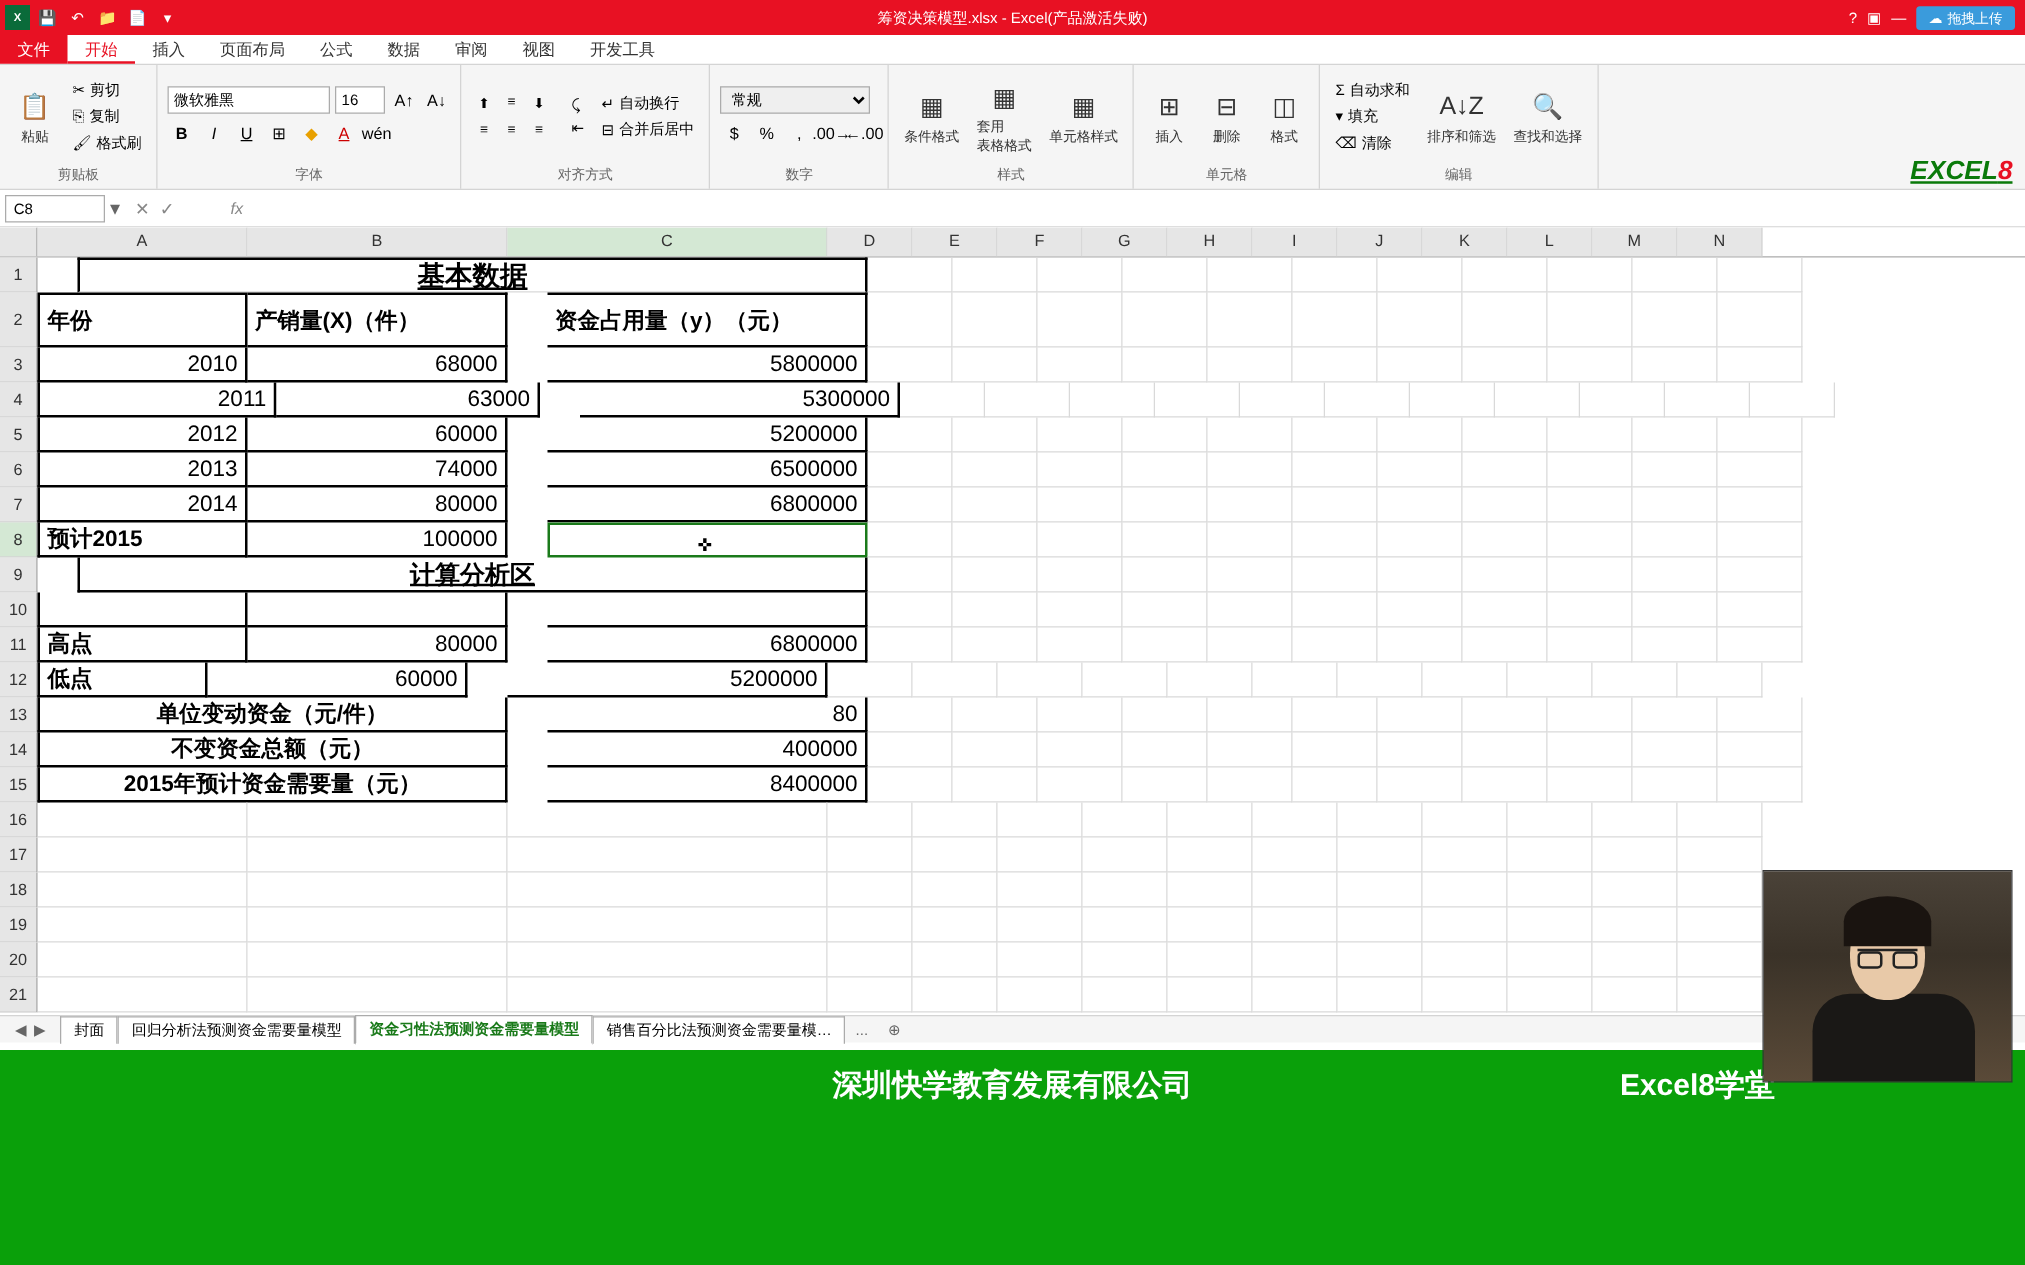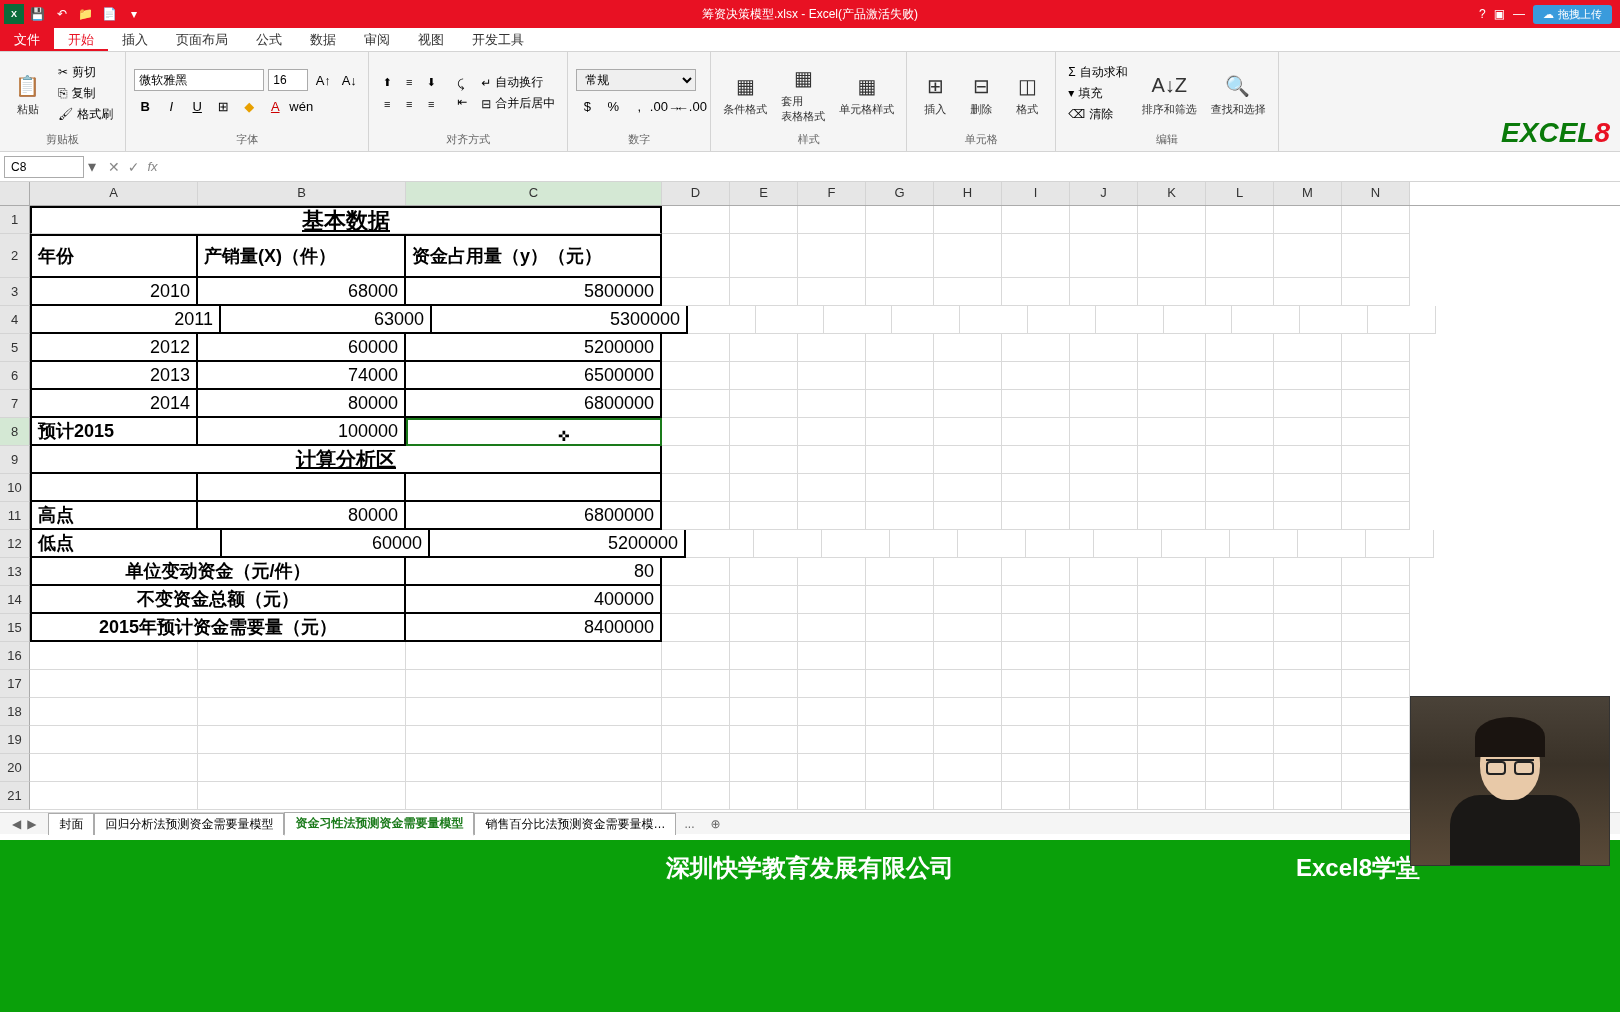--- a/index.html
+++ b/index.html
@@ -28,29 +28,29 @@
     .ribbon-btn-icon { width: 32px; height: 32px; display: flex; align-items: center; justify-content: center; font-size: 20px; }
     .small-btns { display: flex; flex-direction: column; gap: 2px; font-size: 12px; }
     .small-btn { display: flex; align-items: center; gap: 4px; padding: 1px 4px; cursor: pointer; }
     .font-controls { display: flex; flex-direction: column; gap: 4px; }
     .font-row { display: flex; align-items: center; gap: 4px; }
     .font-select { font-size: 12px; width: 130px; height: 22px; border: 1px solid #ababab; padding: 0 4px; }
     .font-size { width: 40px; height: 22px; border: 1px solid #ababab; font-size: 12px; padding: 0 4px; }
     .format-btn { width: 22px; height: 22px; display: flex; align-items: center; justify-content: center; font-size: 13px; cursor: pointer; }
     .align-grid { display: grid; grid-template-columns: repeat(3, 20px); gap: 2px; }
     .align-btn { width: 20px; height: 20px; display: flex; align-items: center; justify-content: center; font-size: 11px; cursor: pointer; }
-    .logo-excel8 { position: absolute; right: 10px; bottom: 2px; font-size: 28px; font-weight: bold; font-style: italic; color: #0a7a0a; }
+    .logo-excel8 { position: absolute; right: 10px; bottom: 2px; font-size: 21px; font-weight: bold; font-style: italic; color: #0a7a0a; text-decoration: underline; }
     .logo-excel8 .e8 { color: #e81123; }
     
     
     .formula-area { height: 30px; display: flex; align-items: center; border-bottom: 1px solid #d4d4d4; background: #fff; }
     .name-box { width: 80px; height: 22px; border: 1px solid #ababab; margin: 0 4px; font-size: 12px; padding: 0 6px; display: flex; align-items: center; }
     .name-dd { width: 12px; color: #666; }
     .fx-btns { display: flex; align-items: center; gap: 8px; padding: 0 8px; color: #888; font-size: 14px; }
-    .fx-label { font-style: italic; font-size: 13px; }
+    .fx-label { font-style: italic; font-size: 13px; margin-left: 37px; }
     .formula-input { flex: 1; height: 22px; border: none; font-size: 12px; padding: 0 4px; }
     
     
     .grid-area { position: relative; height: 630px; overflow: hidden; background: #fff; }
     .col-headers { display: flex; height: 24px; border-bottom: 1px solid #ababab; }
     .corner { width: 30px; border-right: 1px solid #ababab; background: #e6e6e6; }
     .col-h { border-right: 1px solid #d4d4d4; background: #e6e6e6; text-align: center; font-size: 13px; color: #333; line-height: 22px; }
     .col-h.sel { background: #d4e8d4; }
     .grid-body { display: flex; }
     .row-headers { width: 30px; }
@@ -58,21 +58,21 @@
     .row-h.tall { height: 44px; line-height: 44px; }
     .row-h.sel { background: #d4e8d4; }
     .cells { position: relative; flex: 1; }
     .crow { display: flex; height: 28px; }
     .crow.tall { height: 44px; }
     .cell { border-right: 1px solid #d9d9d9; border-bottom: 1px solid #d9d9d9; font-size: 18px; padding: 0 6px; display: flex; align-items: center; overflow: hidden; white-space: nowrap; }
     .cell.r { justify-content: flex-end; font-family: Arial; }
     .cell.l { justify-content: flex-start; font-weight: bold; }
     .cell.c { justify-content: center; font-weight: bold; }
     .cell.bd-l { border-left: 2px solid #000; }
-    .cell.bd-r { border-right: 2px solid #000; }
+    .cell.bd-r { border-right: 2px solid #000; margin-left: 32px; }
     .cell.bd-t { border-top: 2px solid #000; }
     .cell.bd-b { border-bottom: 2px solid #000; }
     .cell.bd-m { border-right: 2px solid #000; }
     .merged-title { font-size: 22px; font-weight: bold; font-family: "KaiTi", serif; text-decoration: underline; }
     .selected-cell { border: 2px solid #1a7a1a !important; background: #fff; }
     .cursor-plus { position: absolute; left: 528px; top: 222px; color: #000; font-size: 14px; pointer-events: none; }
     
     
     .sheet-tabs { height: 22px; display: flex; align-items: center; background: #f5f5f5; border-top: 1px solid #d4d4d4; font-size: 12px; }
     .sheet-nav { display: flex; gap: 6px; padding: 0 12px; color: #666; }
@@ -526,21 +526,21 @@
           <div class="cell" style="width:68px"></div>
           <div class="cell" style="width:68px"></div>
           <div class="cell" style="width:68px"></div>
           <div class="cell" style="width:68px"></div>
           <div class="cell" style="width:68px"></div>
           <div class="cell" style="width:68px"></div>
           <div class="cell" style="width:68px"></div>
           <div class="cell" style="width:68px"></div>
         </div>
       <div class="crow">
-          <div class="cell l bd-l bd-m bd-b" style="width:192px;font-weight:bold">低点</div>
+          <div class="cell l bd-l bd-m bd-b" style="width:136px;font-weight:bold">低点</div>
           <div class="cell r bd-m bd-b" style="width:208px">60000</div>
           <div class="cell r bd-r bd-b" style="width:256px">5200000</div>
           <div class="cell" style="width:68px"></div>
           <div class="cell" style="width:68px"></div>
           <div class="cell" style="width:68px"></div>
           <div class="cell" style="width:68px"></div>
           <div class="cell" style="width:68px"></div>
           <div class="cell" style="width:68px"></div>
           <div class="cell" style="width:68px"></div>
           <div class="cell" style="width:68px"></div>

